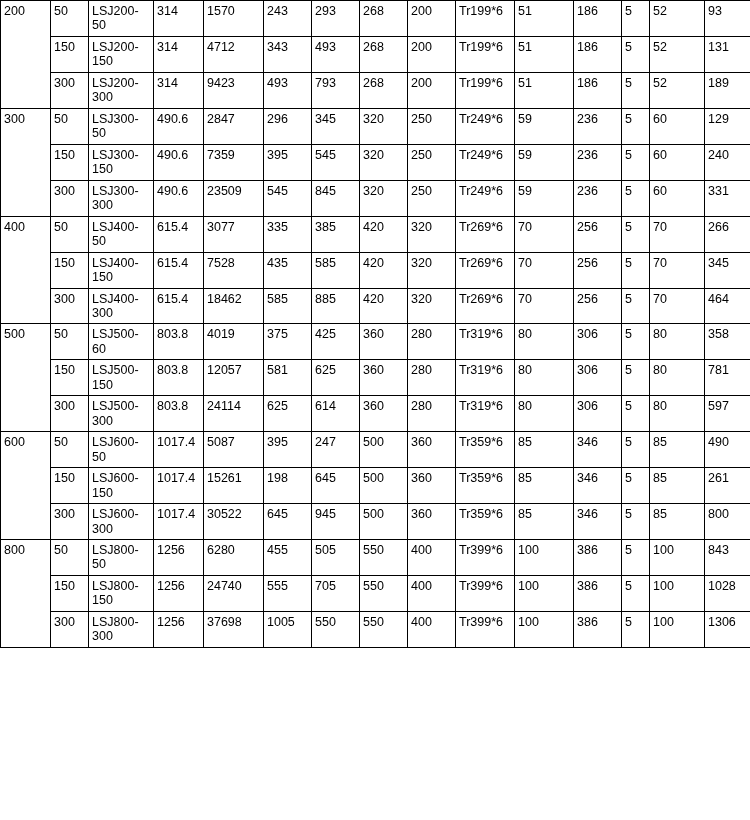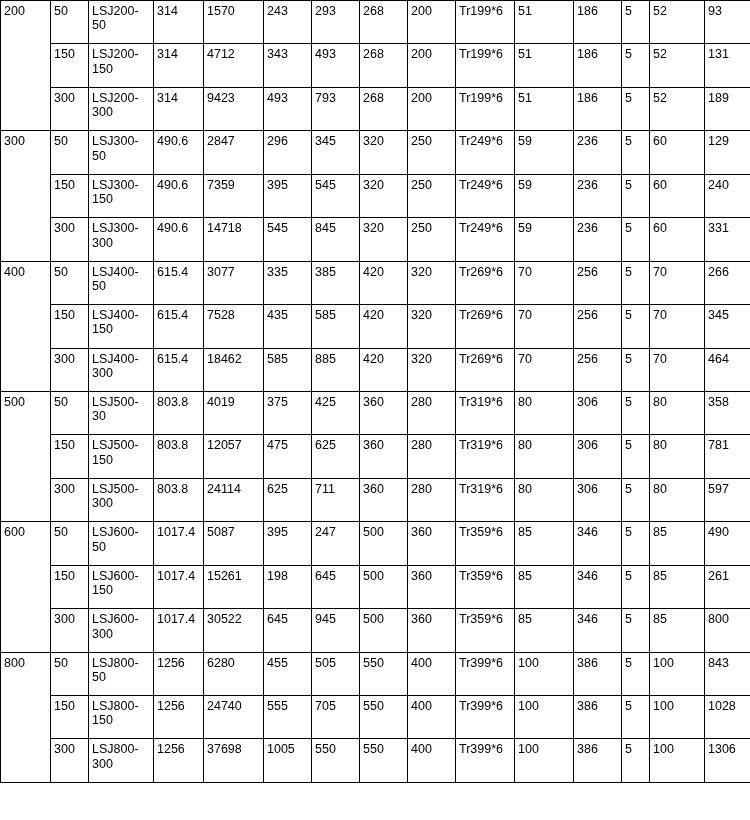--- a/index.html
+++ b/index.html
@@ -12,21 +12,21 @@
     height: 820px;
     font-family: "Liberation Sans", sans-serif;
     font-size: 12.5px;
     color: #000000;
     overflow: hidden;
   }
   table.spec {
     border-collapse: collapse;
     table-layout: fixed;
     width: 750px;
-    height: 783px;
+    height: 648px;
   }
   table.spec td {
     border: 1px solid #000000;
     vertical-align: top;
     padding: 3px 2px 2px 3px;
     line-height: 1.15;
     font-size: 12.5px;
     word-break: break-word;
     overflow: hidden;
   }
@@ -151,21 +151,21 @@
         <td>59</td>
         <td>236</td>
         <td>5</td>
         <td>60</td>
         <td>240</td>
       </tr>
       <tr>
         <td>300</td>
         <td>LSJ300-300</td>
         <td>490.6</td>
-        <td>14718</td>
+        <td>23509</td>
         <td>545</td>
         <td>845</td>
         <td>320</td>
         <td>250</td>
         <td>Tr249*6</td>
         <td>59</td>
         <td>236</td>
         <td>5</td>
         <td>60</td>
         <td>331</td>
@@ -215,57 +215,57 @@
         <td>Tr269*6</td>
         <td>70</td>
         <td>256</td>
         <td>5</td>
         <td>70</td>
         <td>464</td>
       </tr>
       <tr>
         <td class="group" rowspan="3">500</td>
         <td>50</td>
-        <td>LSJ500-30</td>
+        <td>LSJ500-60</td>
         <td>803.8</td>
         <td>4019</td>
         <td>375</td>
         <td>425</td>
         <td>360</td>
         <td>280</td>
         <td>Tr319*6</td>
         <td>80</td>
         <td>306</td>
         <td>5</td>
         <td>80</td>
         <td>358</td>
       </tr>
       <tr>
         <td>150</td>
         <td>LSJ500-150</td>
         <td>803.8</td>
         <td>12057</td>
-        <td>475</td>
+        <td>581</td>
         <td>625</td>
         <td>360</td>
         <td>280</td>
         <td>Tr319*6</td>
         <td>80</td>
         <td>306</td>
         <td>5</td>
         <td>80</td>
         <td>781</td>
       </tr>
       <tr>
         <td>300</td>
         <td>LSJ500-300</td>
         <td>803.8</td>
         <td>24114</td>
         <td>625</td>
-        <td>711</td>
+        <td>614</td>
         <td>360</td>
         <td>280</td>
         <td>Tr319*6</td>
         <td>80</td>
         <td>306</td>
         <td>5</td>
         <td>80</td>
         <td>597</td>
       </tr>
       <tr>

